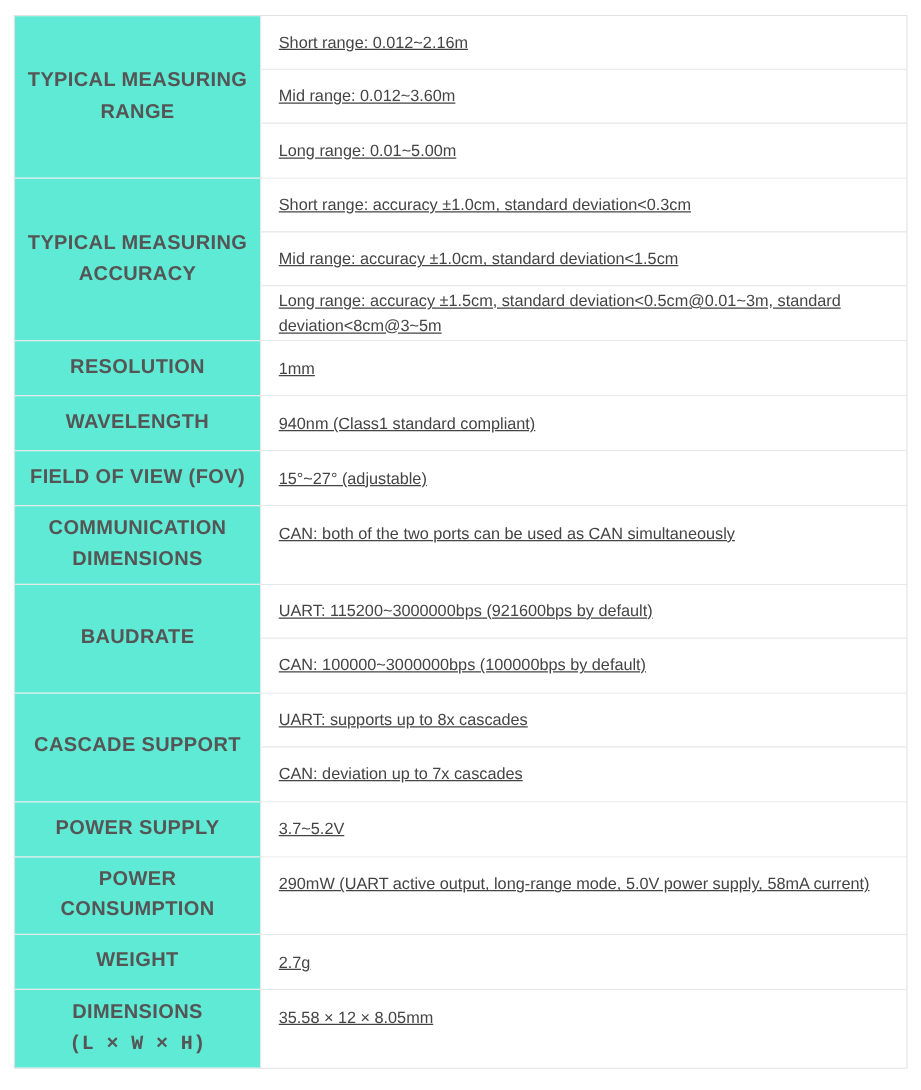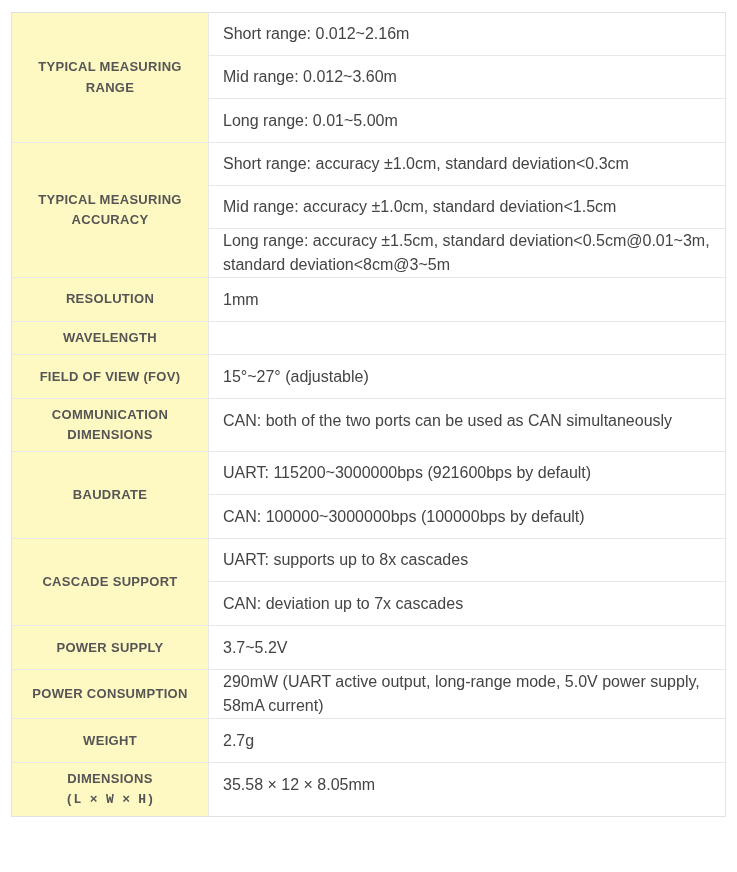--- a/index.html
+++ b/index.html
@@ -30,50 +30,51 @@
     align-items: stretch;
     border-bottom: 1px solid #e8e8e8;
   }
   .spec-row:last-child {
     border-bottom: none;
   }
   .spec-label {
     width: 197px;
     min-width: 197px;
     box-sizing: border-box;
-    background: #fef9c3;
+    background: #5eead4;
     border-right: 1px solid #e8e8e8;
     display: flex;
     flex-direction: column;
     align-items: center;
     justify-content: center;
     text-align: center;
-    font-size: 13px;
+    font-size: 16px;
     font-weight: bold;
     letter-spacing: 0.3px;
     color: #555555;
     padding: 6px 8px;
     line-height: 1.55;
   }
   .spec-values {
     flex: 1;
     display: flex;
     flex-direction: column;
     background: #ffffff;
   }
   .spec-value {
     box-sizing: border-box;
     padding: 0 14px;
     min-height: 43px;
     display: flex;
     align-items: center;
-    font-size: 16px;
+    font-size: 13px;
     color: #444444;
     line-height: 1.5;
     border-bottom: 1px solid #e8e8e8;
+    text-decoration: underline;
   }
   .spec-value:last-child {
     border-bottom: none;
   }
   .label-line-sub {
     font-weight: bold;
     font-family: Liberation Mono, monospace;
   }
 </style>
 </head>
@@ -104,20 +105,23 @@
       <div class="spec-label">
         <span>RESOLUTION</span>
       </div>
       <div class="spec-values">
         <div class="spec-value">1mm</div>
       </div>
     </div>
     <div class="spec-row">
       <div class="spec-label">
         <span>WAVELENGTH</span>
+      </div>
+      <div class="spec-values">
+        <div class="spec-value">940nm (Class1 standard compliant)</div>
       </div>
     </div>
     <div class="spec-row">
       <div class="spec-label">
         <span>FIELD OF VIEW (FOV)</span>
       </div>
       <div class="spec-values">
         <div class="spec-value">15°~27° (adjustable)</div>
       </div>
     </div>

